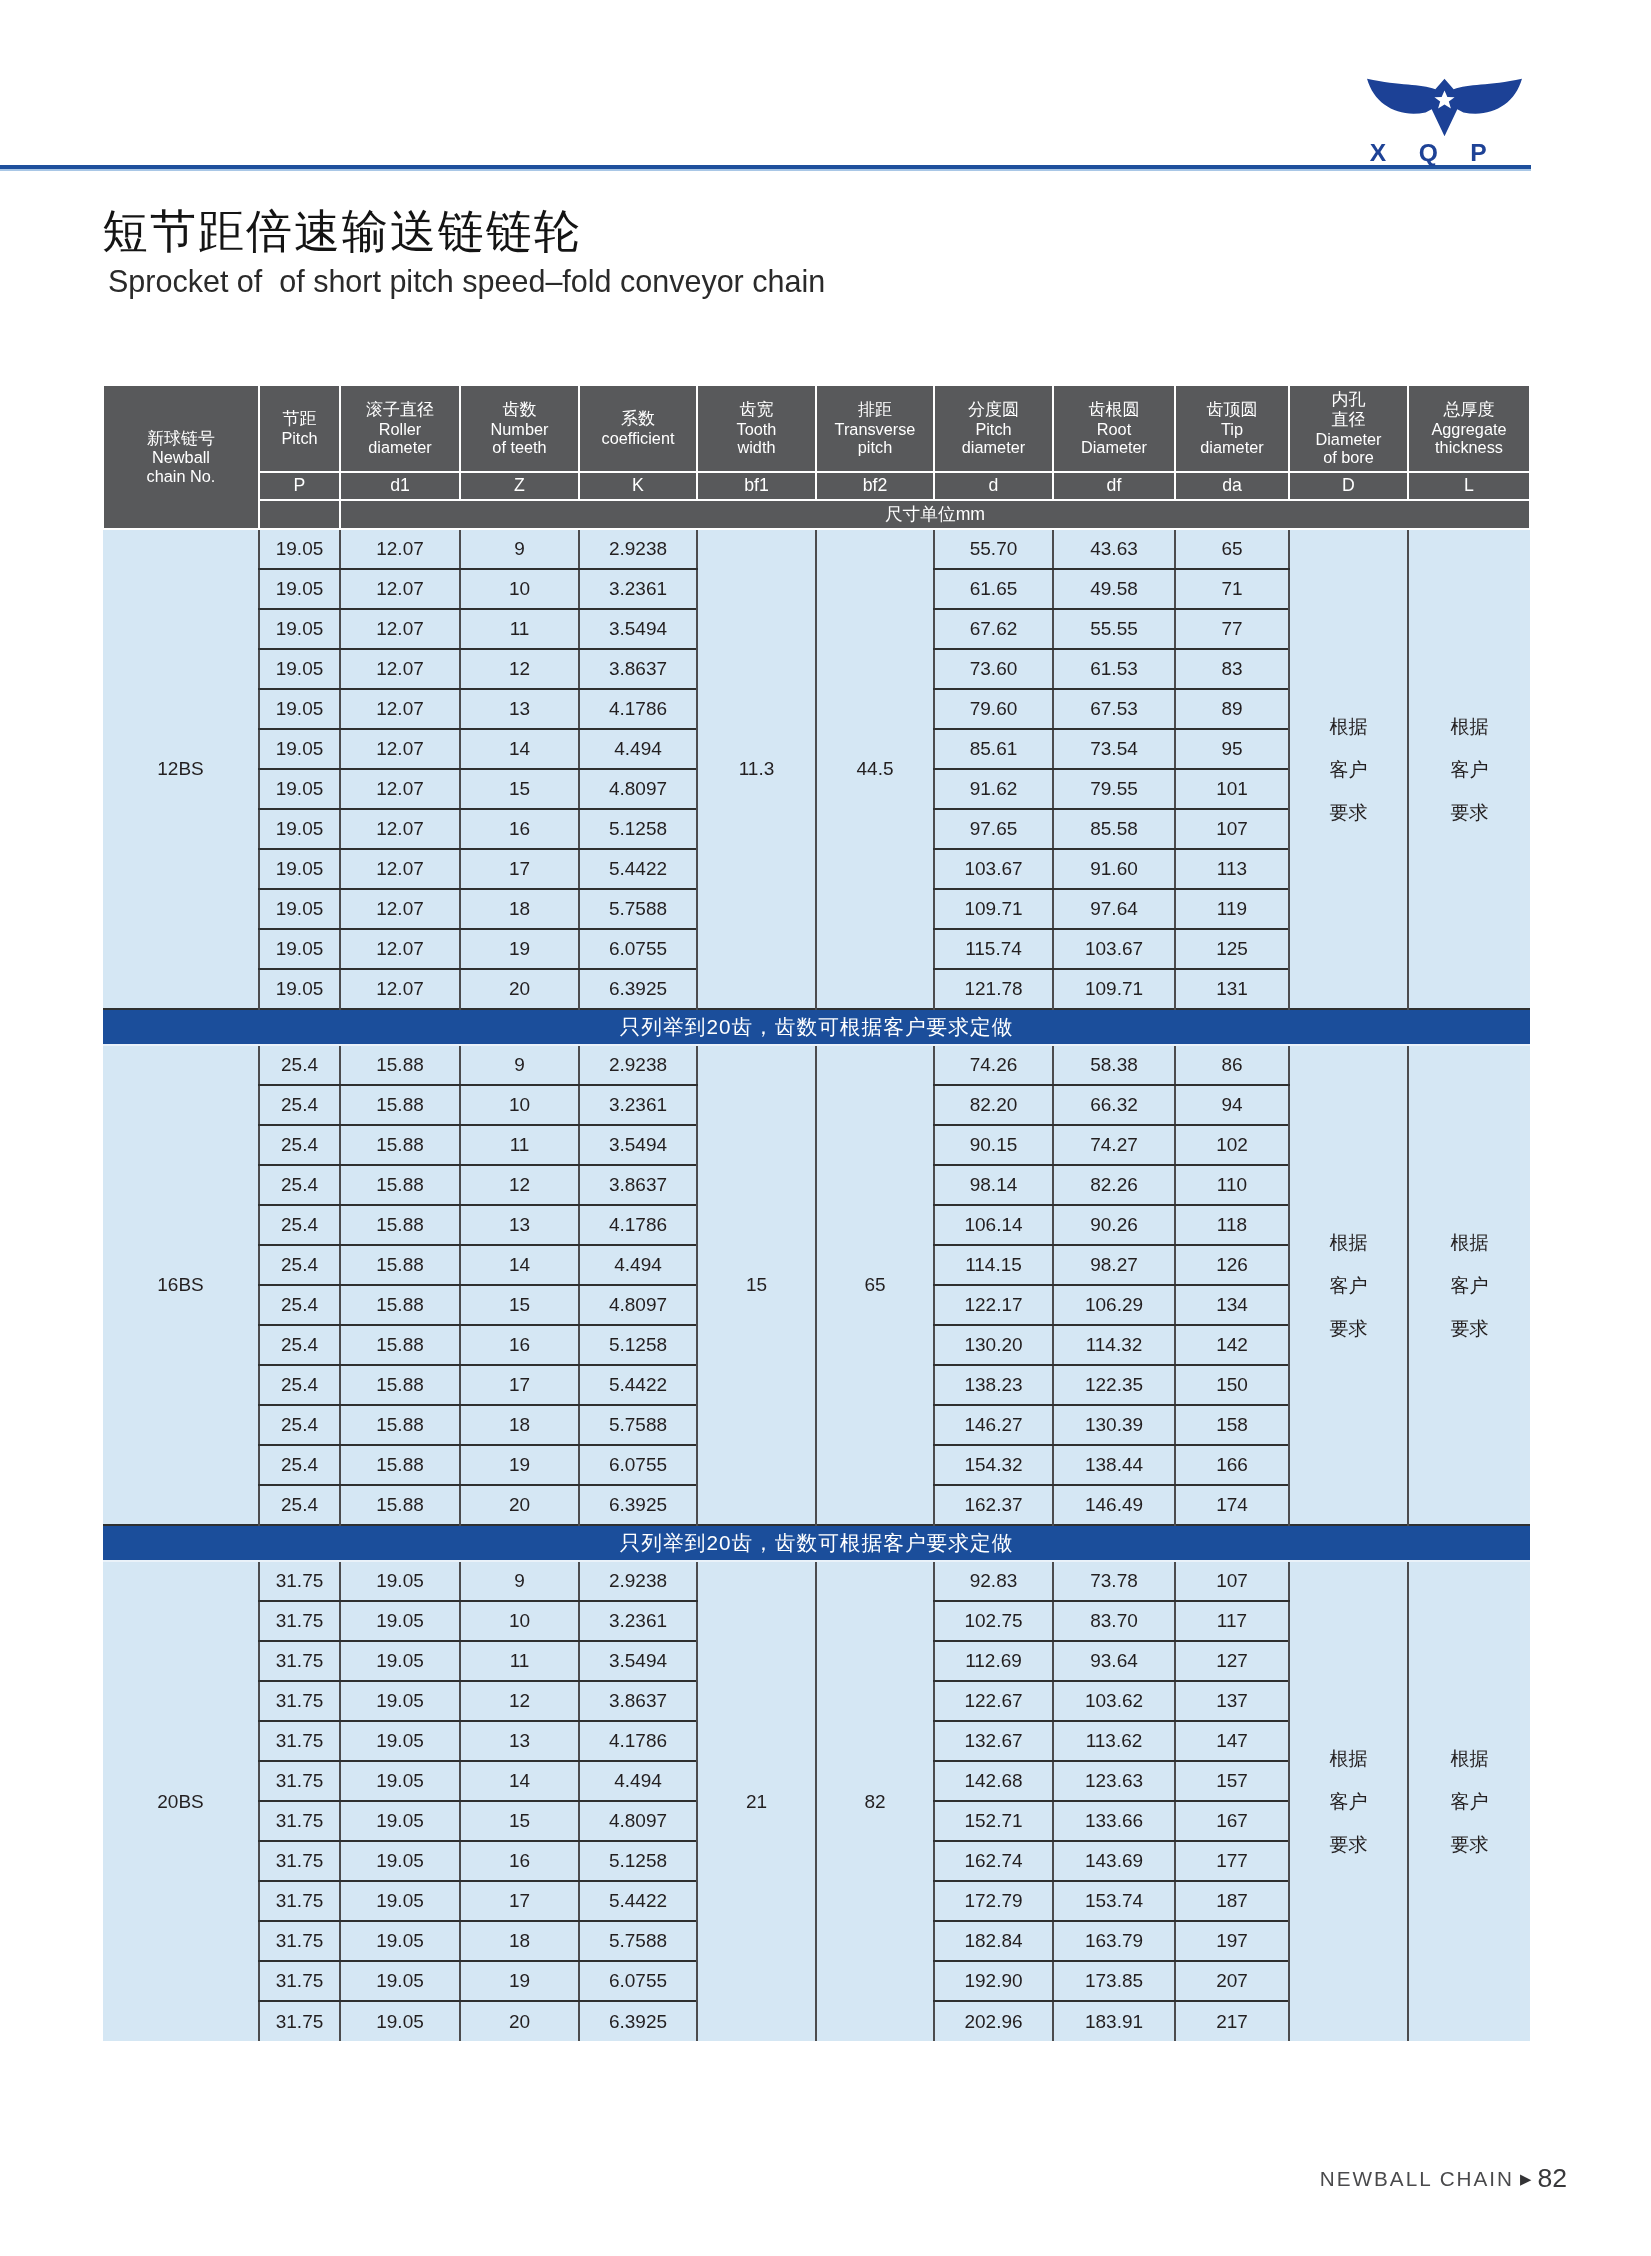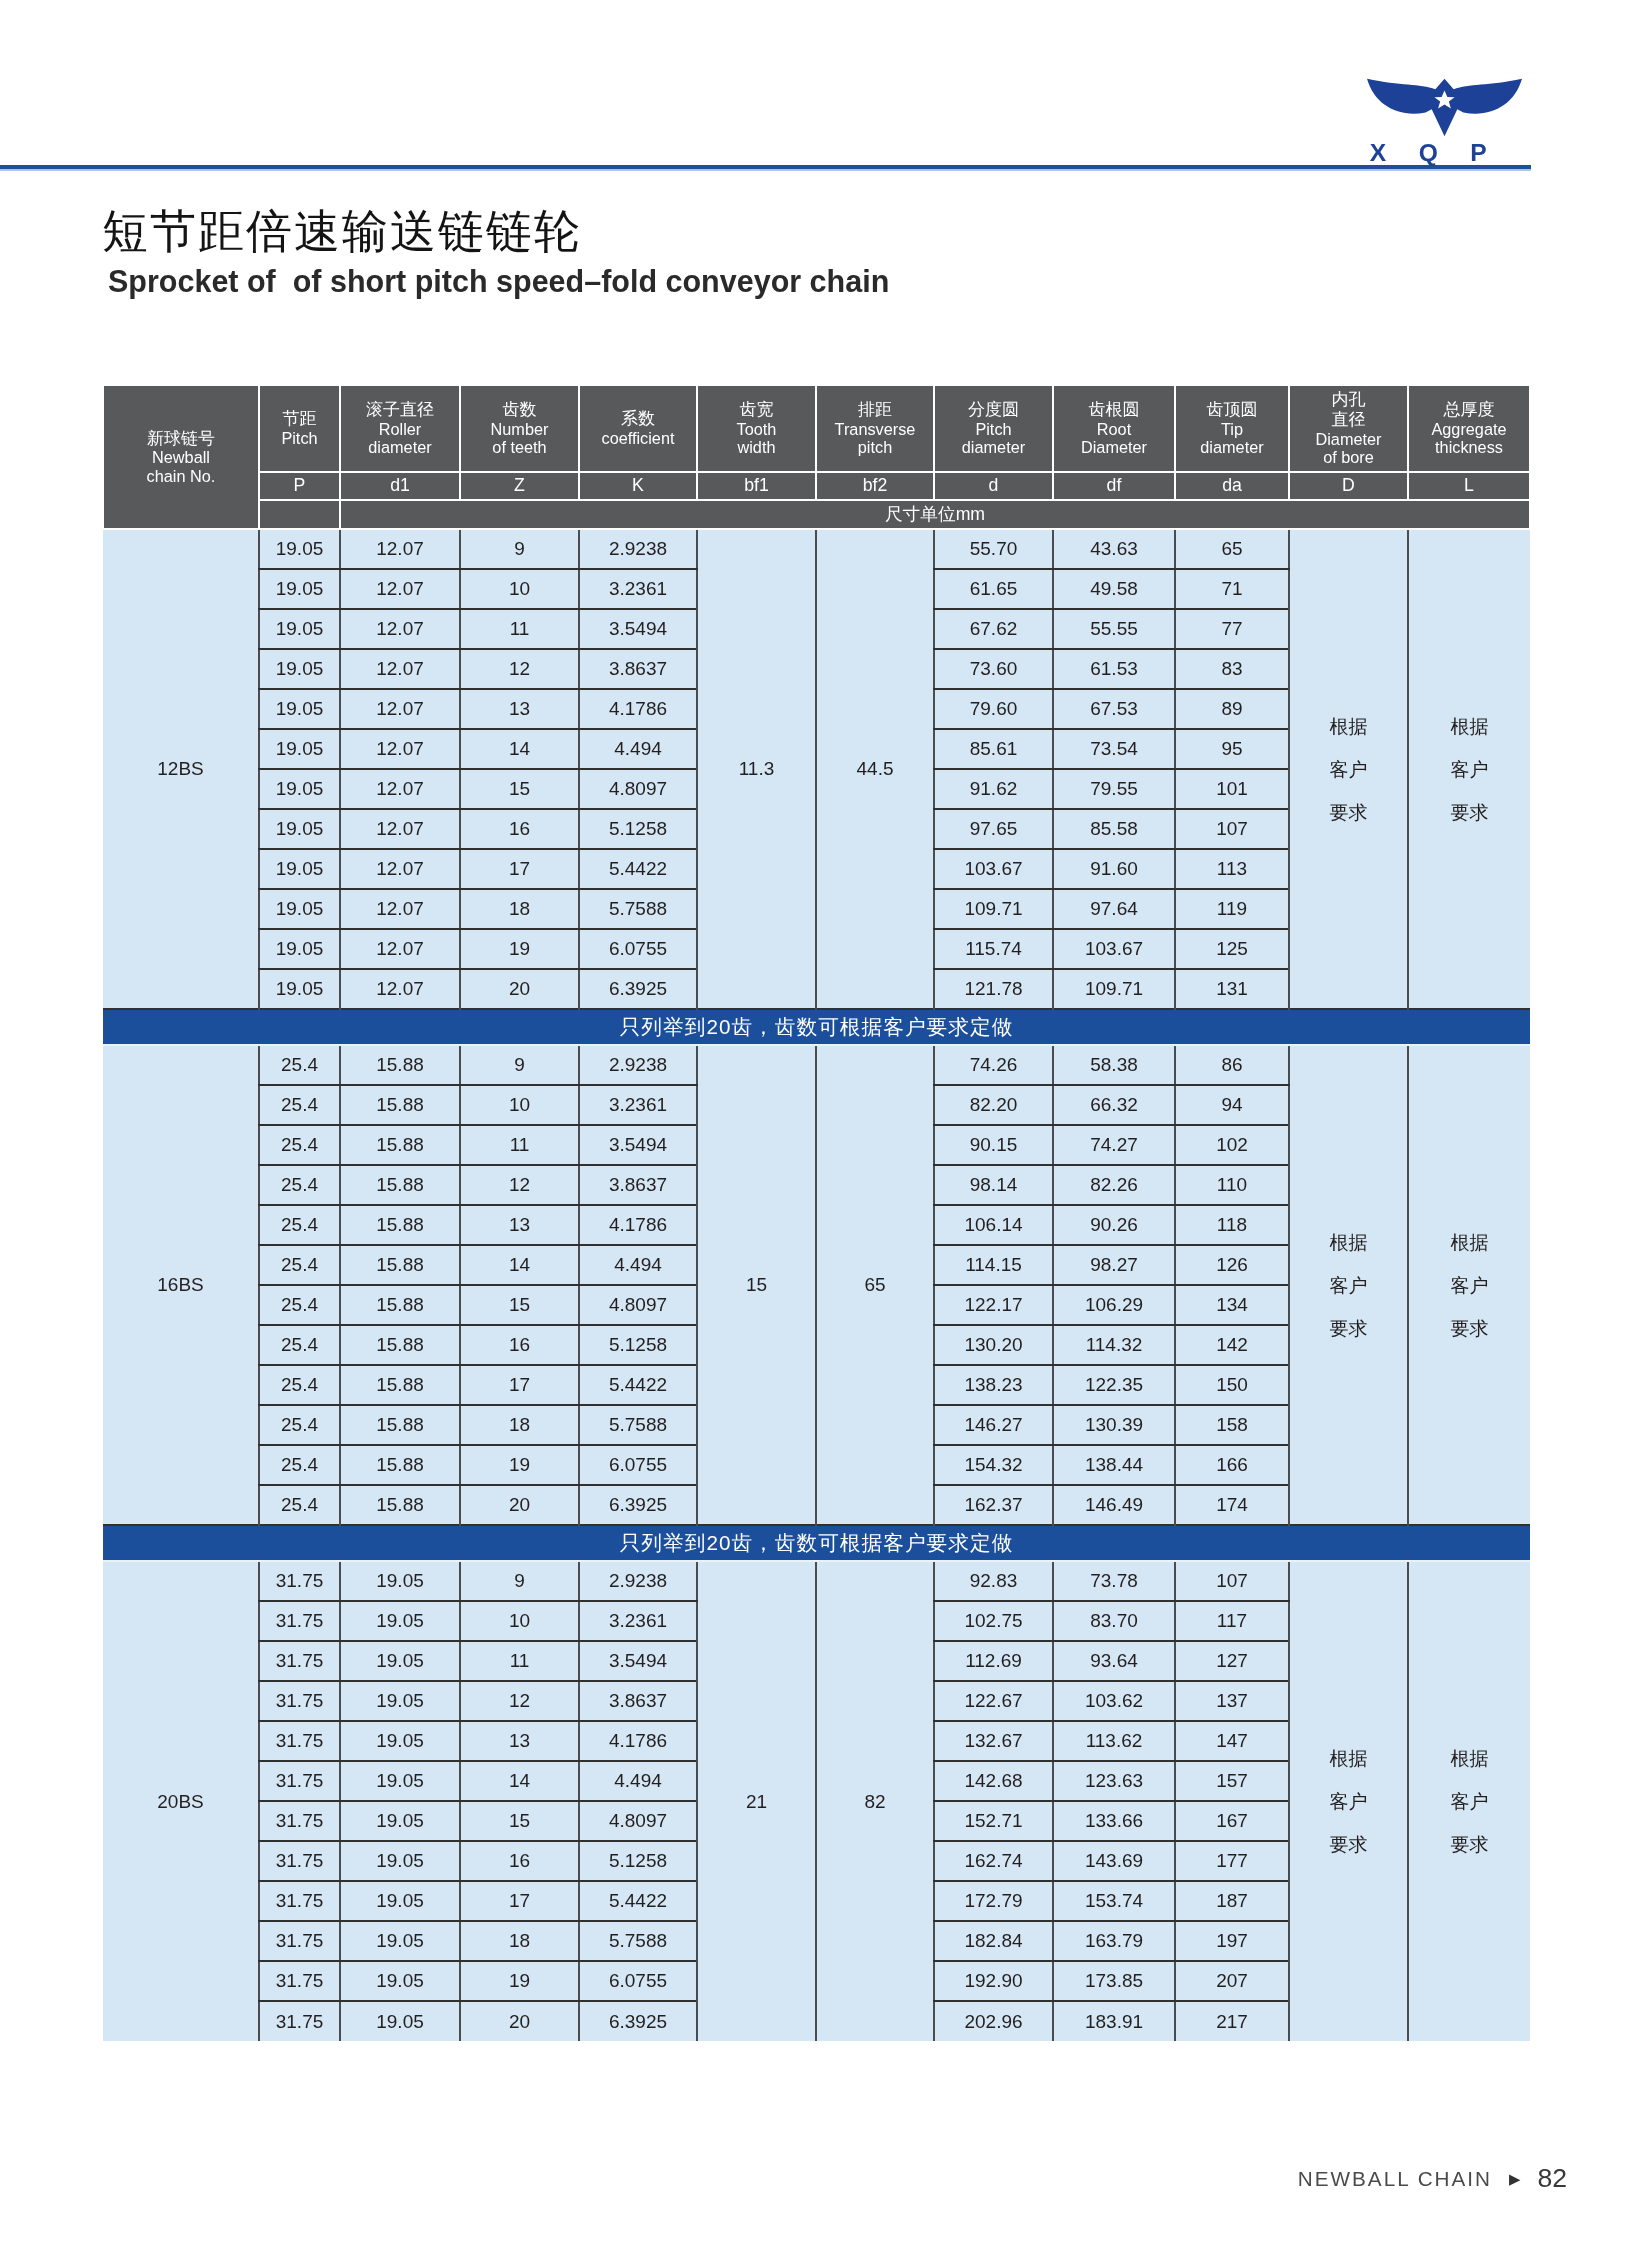--- a/index.html
+++ b/index.html
@@ -8,21 +8,21 @@
     font-family:"Liberation Sans", sans-serif;color:#231f20;overflow:hidden;
   }
   
   .top-rule{position:absolute;left:0;top:165px;width:1531px;height:3.9px;background:#1e4f9c;}
   .top-rule-light{position:absolute;left:0;top:169px;width:1531px;height:2px;background:#a9c7e6;}
   .logo-wrap{position:absolute;left:1357px;top:77px;width:175px;}
   .logo-wrap svg{display:block;margin:0 auto;width:169px;height:61px;}
   .brand-text{color:#1e4296;font-size:24.6px;letter-spacing:12.8px;text-indent:12.8px;margin-top:1px;font-weight:bold;}
   
   .title-cn{position:absolute;left:102px;top:201px;font-size:46px;font-weight:normal;color:#141414;letter-spacing:2px;}
-  .title-en{position:absolute;left:108px;top:264px;font-size:30.5px;color:#2a2a2a;white-space:pre;font-weight:bold;}
+  .title-en{position:absolute;left:108px;top:264px;font-size:30.5px;color:#2a2a2a;white-space:pre;}
   
   table.spec{position:absolute;left:102px;top:384px;width:1428px;border-collapse:collapse;table-layout:fixed;}
   table.spec th{
     background:#58595b;color:#ffffff;font-weight:normal;text-align:center;
     border:2px solid #ffffff;padding:0;vertical-align:middle;
   }
   tr.hr1 th{height:85px;}
   tr.hr2 th{height:25.6px;font-size:17.7px;}
   tr.hr3 th{height:27.6px;font-size:17.7px;}
   th .cn{font-size:17px;line-height:19.7px;}
@@ -36,21 +36,21 @@
   td.hl{border-bottom:2px solid #2f3030;}
   td.section-label{font-size:19.7px;}
   td.custom{font-size:17px;}
   .custom-inner{line-height:43px;}
   tr.band{height:36px;border-radius:10px;}
   tr.band td{
     background:#1b4e9b;color:#ffffff;font-size:20.7px;letter-spacing:1px;
     border-top:2px solid #2f3030;border-bottom:2px solid #eaf2f9;
   }
   
-  .footer{position:absolute;top:2163px;right:85px;display:flex;align-items:center;gap:17px;}
+  .footer{position:absolute;top:2163px;right:85px;display:flex;align-items:center;gap:6px;}
   .footer .label{font-size:20.7px;letter-spacing:2px;color:#4a4a4c;}
   .footer .arrow{font-size:14.8px;color:#333335;}
   .footer .pageno{font-size:26.6px;color:#39393b;}
 </style>
 </head>
 <body>
 
 <div class="top-rule"></div>
 <div class="top-rule-light"></div>
 

